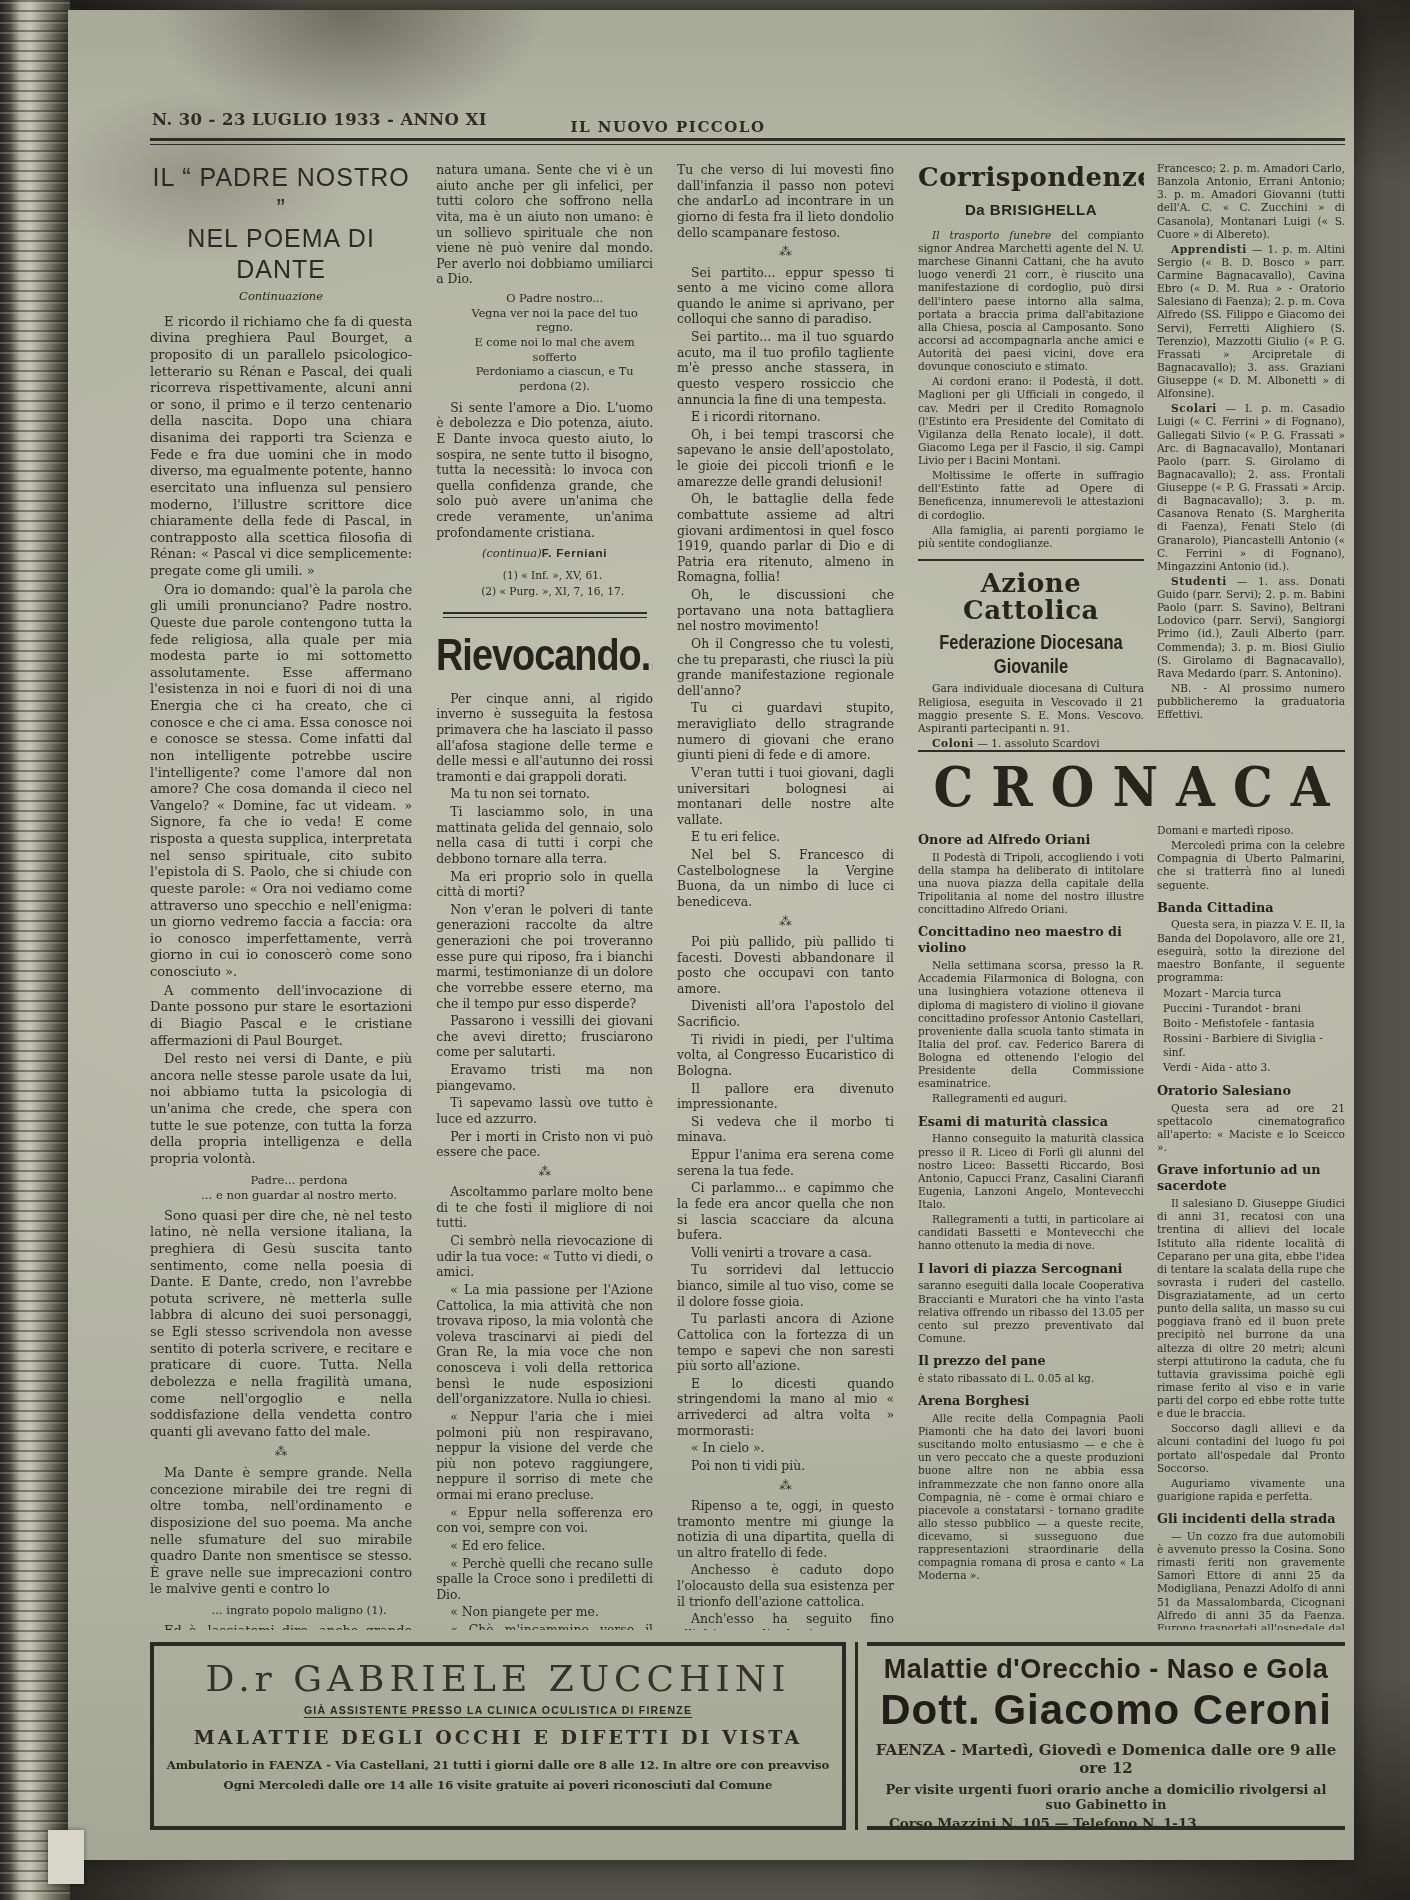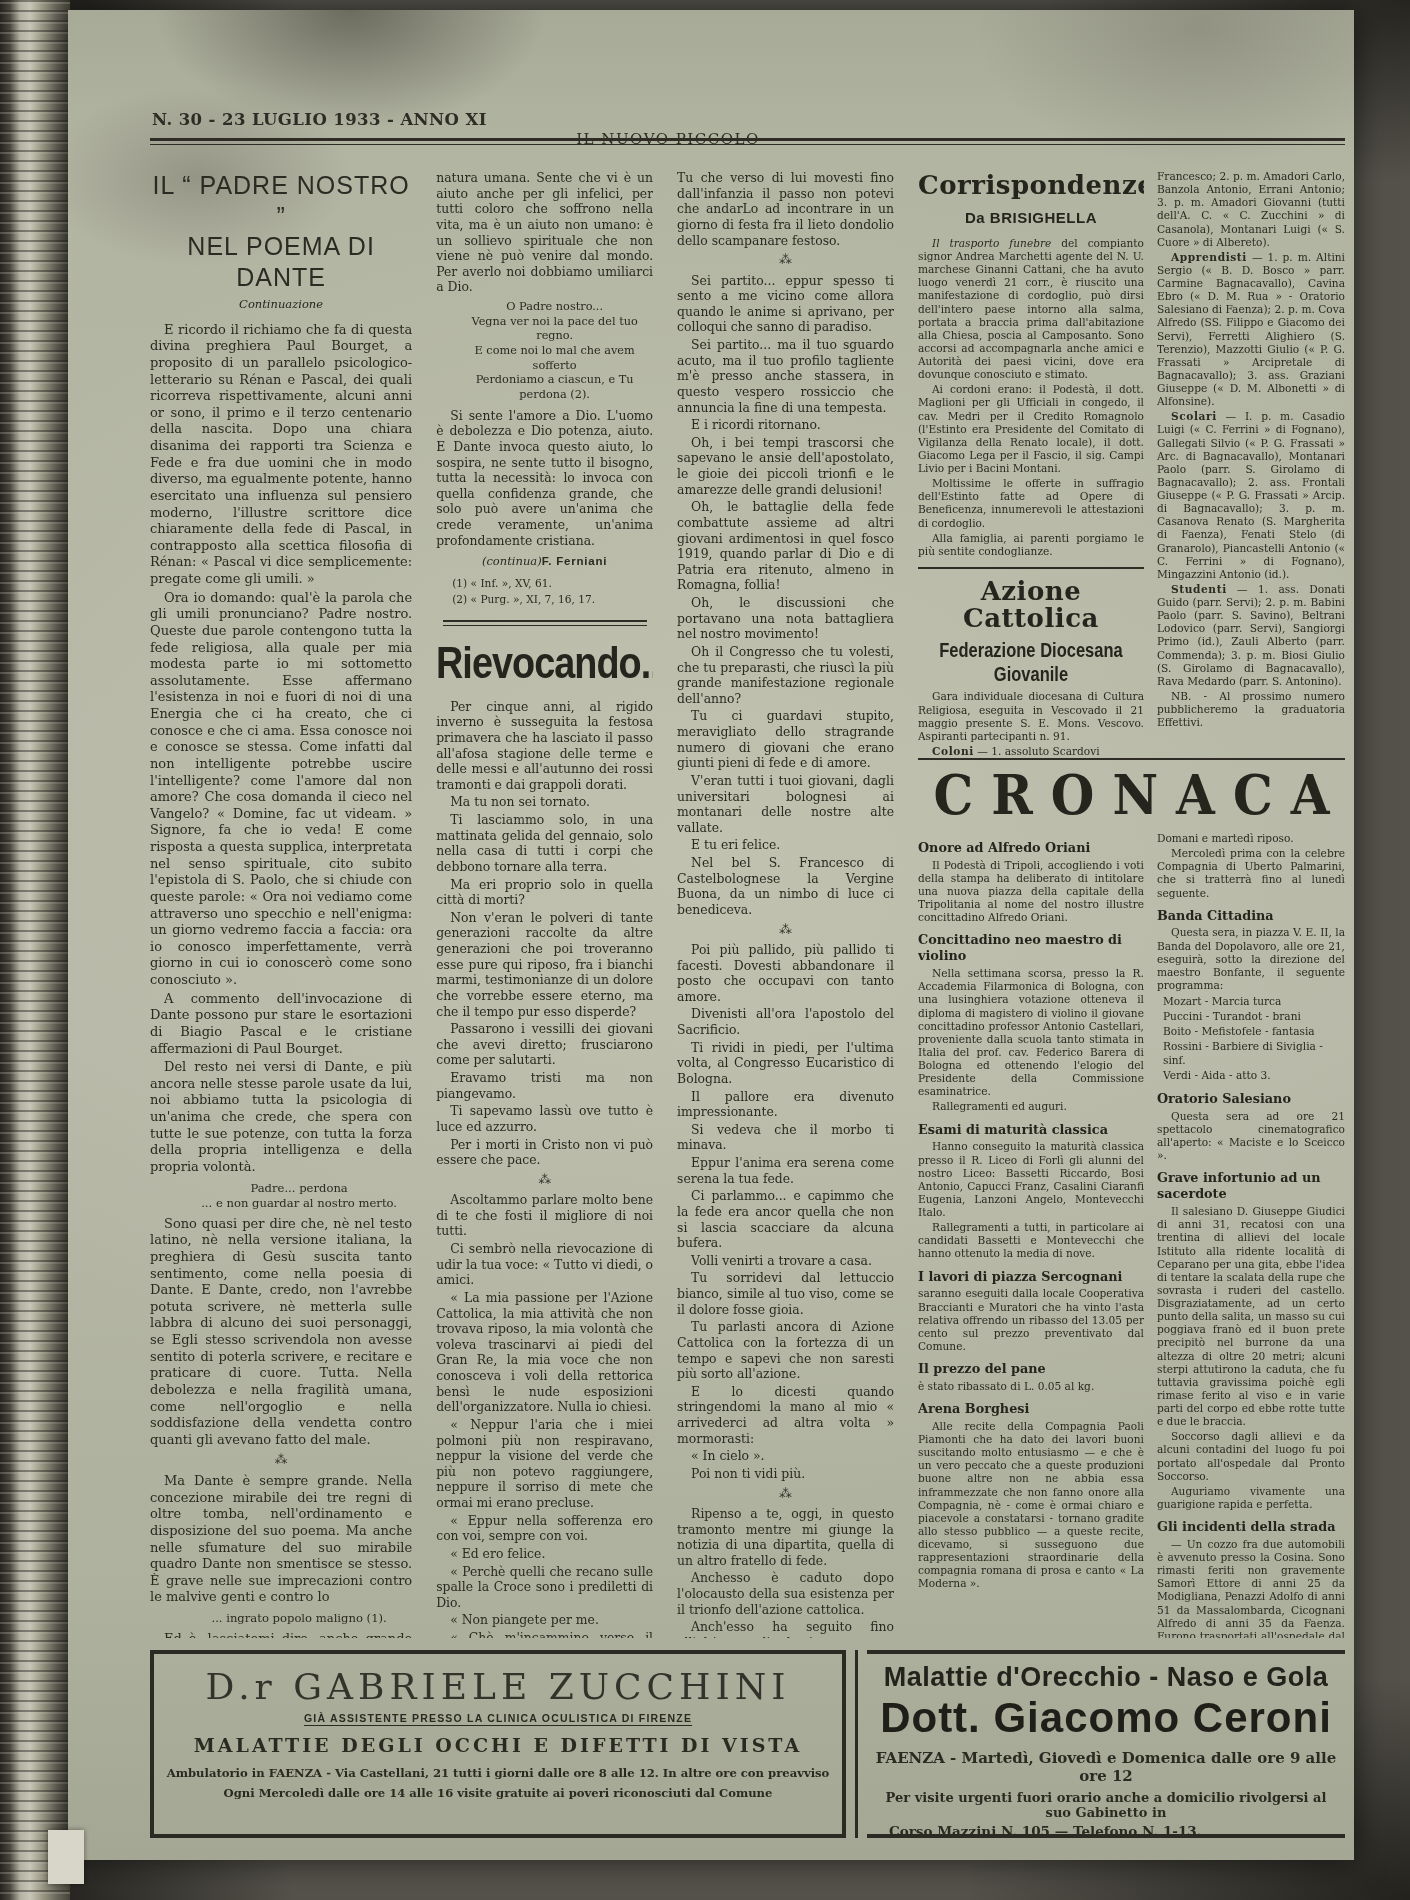--- a/index.html
+++ b/index.html
@@ -22,25 +22,25 @@
          radial-gradient(280px 170px at 22% 0%, rgba(48,46,38,.5), transparent 70%),
          radial-gradient(220px 130px at 10% 9%, rgba(70,66,55,.28), transparent 70%),
          radial-gradient(320px 200px at 88% 1%, rgba(60,58,48,.22), transparent 70%),
          radial-gradient(1200px 900px at 50% 45%, rgba(234,232,214,.22), transparent 75%),
          linear-gradient(180deg,#a8aa98 0%,#b3b5a3 8%,#b6b7a6 55%,#afb19f 85%,#a5a795 100%);
        box-shadow:0 0 30px rgba(0,0,0,.6);}
   .inner{position:absolute;left:82px;right:9px;top:0;bottom:0}
   
   .hd{position:relative;height:142px}
   .dateline{position:absolute;left:2px;top:100px;font-weight:bold;font-size:16.5px;letter-spacing:.4px;color:#2e2c24}
-  .mast{position:absolute;left:518px;transform:translateX(-50%);top:120px;font-weight:normal;font-size:15px;letter-spacing:1.5px;color:#2e2c24;white-space:nowrap}
+  .mast{position:absolute;left:518px;transform:translateX(-50%);top:108px;font-weight:bold;font-size:15px;letter-spacing:1.5px;color:#2e2c24;white-space:nowrap}
   .hrule{position:absolute;left:0;right:0;top:128px;border-top:3px solid #2e2c24}
   .hrule2{position:absolute;left:0;right:0;top:134px;border-top:1px solid #2e2c24}
   
-  .content{display:flex;gap:24px;height:1468px;overflow:hidden;margin-top:18px}
+  .content{display:flex;gap:24px;height:1468px;overflow:hidden;margin-top:10px}
   .c{overflow:hidden;text-align:justify;hyphens:auto}
   .c1{width:272px;font-size:13px;line-height:1.28}
   .c2,.c3{width:225px;font-size:12.4px;line-height:1.26}
   .rr{width:443px;display:flex;flex-direction:column;font-size:10.6px;line-height:1.24}
   .rr-top{display:flex;gap:13px;height:588px;overflow:hidden}
   .rt4{width:226px;overflow:hidden;text-align:justify}
   .rt5{flex:1;overflow:hidden;text-align:justify}
   .banner{border-top:2px solid #2e2c24;height:72px;display:flex;align-items:center;justify-content:center;overflow:hidden}
   .banner-x{font-weight:bold;font-size:50px;letter-spacing:.36em;white-space:nowrap;color:#26251d;transform:scale(1,1.08);margin-right:-.36em}
   .rr-bot{display:flex;gap:13px;flex:1;overflow:hidden}
@@ -54,21 +54,21 @@
   .h{text-align:center;font-weight:bold;color:#26251d}
   .h.t1{font-family:"Liberation Sans",sans-serif;font-weight:400;font-size:25px;letter-spacing:1px;line-height:1.22;color:#2c2b23}
   .h.cont{font-weight:normal;font-style:italic;font-size:11.5px;margin:5px 0 10px}
   .h.riev{font-family:"Liberation Sans",sans-serif;font-size:39px;letter-spacing:-1px;text-align:left;margin:12px 0 12px;transform:scale(.97,1.12);transform-origin:left center}
   .h.xl{font-size:26px;letter-spacing:.5px;margin:2px 0 10px;line-height:1.05}
   .h.sub{font-family:"Liberation Sans",sans-serif;font-size:15px;letter-spacing:.5px;margin:0 0 9px}
   .h.sub2{font-family:"Liberation Sans",sans-serif;font-size:16.5px;margin:2px 0 7px;transform:scaleY(1.2)}
   .h.news{text-align:left;font-size:12.8px;margin:8px 0 3px}
   .verse{font-size:11.3px;line-height:1.3;padding-left:20px;margin:5px 0;text-align:center}
   .c1 .verse{padding-left:36px;font-size:11.6px}
-  .notes{font-size:10.6px;line-height:1.5;padding-left:16px;margin:7px 0 6px;text-align:left}
+  .notes{font-size:10.6px;line-height:1.5;padding-left:16px;margin:7px 0 6px;text-align:center}
   .split{display:flex;justify-content:center;margin:6px 2px 2px}
   .split .sl{font-style:italic;font-size:11.5px}
   .split .sr{font-weight:bold;font-size:11.5px;font-family:"Liberation Sans",sans-serif;letter-spacing:.8px}
   .ast{text-align:center;font-size:13px;margin:4px 0;font-family:"DejaVu Sans",sans-serif;color:#33322a}
   .rl{border-top:2px solid #2e2c24;margin:9px 0}
   .rl.dbl{border-bottom:1px solid #2e2c24;height:3px;width:94%;margin:12px auto 4px}
   .prog{margin:2px 0 4px 6px;line-height:1.4;text-align:left}
   
   .ads{display:flex;margin-top:12px;height:188px}
   .ad-z{width:696px;border:4px solid #2b2a23;box-sizing:border-box;text-align:center;padding:12px 0 6px;overflow:hidden}

